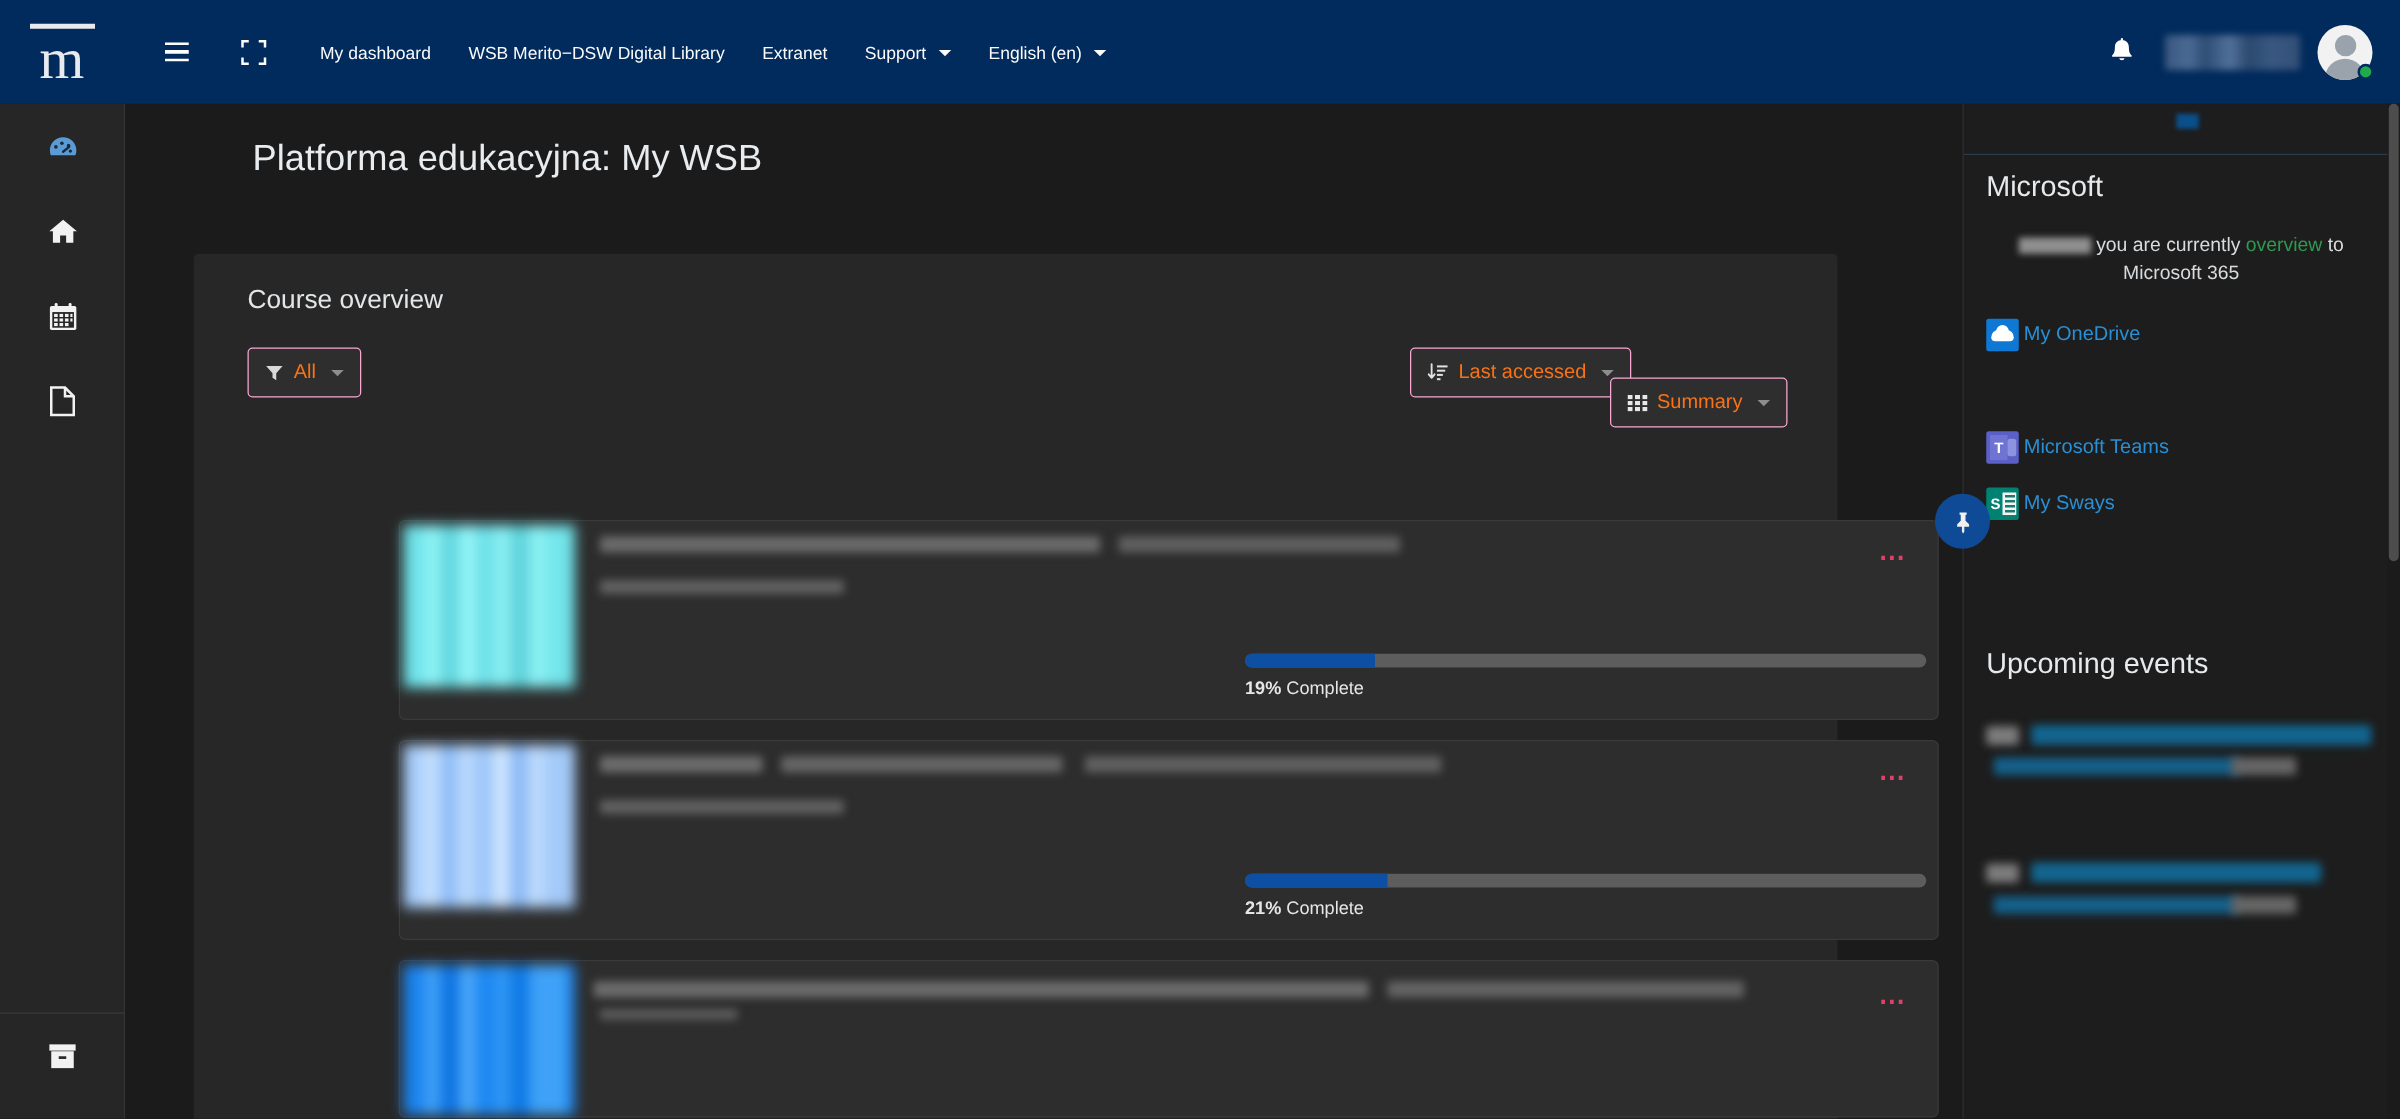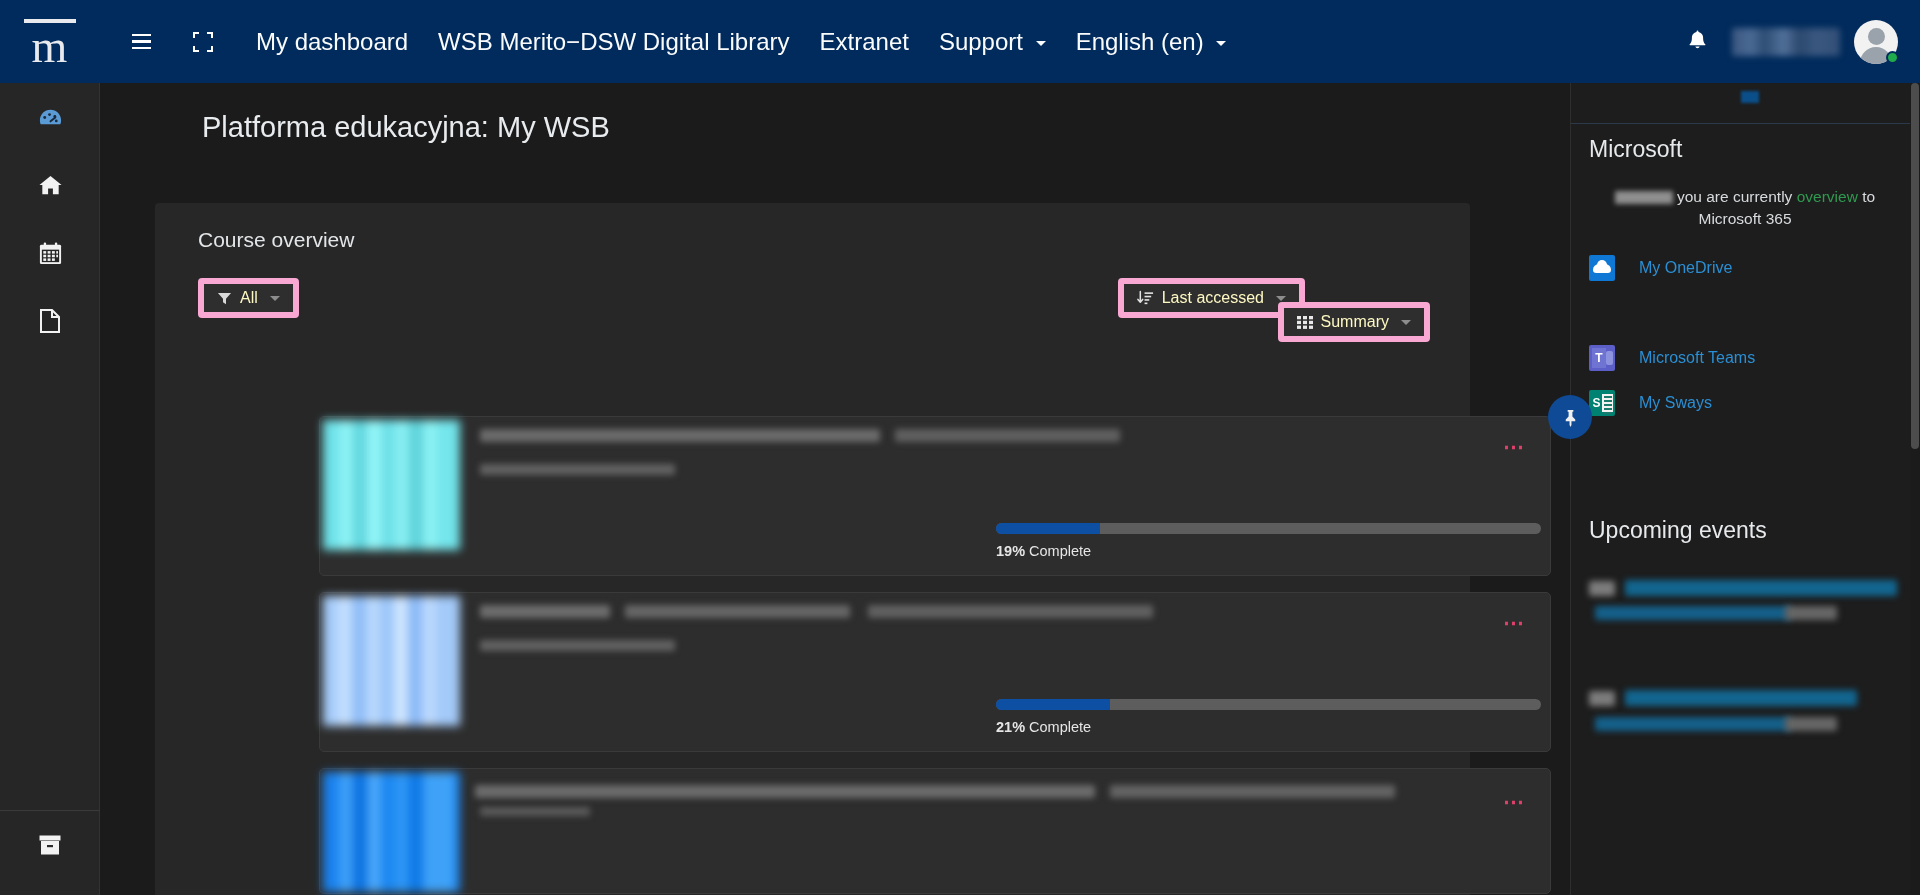--- a/index.html
+++ b/index.html
@@ -33,21 +33,21 @@
   .nav-icon-btn {
     width: 46px; height: 46px;
     display: flex; align-items: center; justify-content: center;
     color: #ffffff; cursor: pointer; background: none; border: none;
   }
   #hamburger-btn { margin-left: 18px; }
   .burger-lines { display: flex; flex-direction: column; gap: 4px; }
   .burger-lines i { display: block; width: 19px; height: 2.4px; background: #fff; }
   #fullscreen-btn { margin-left: 16px; }
   .nav-link {
-    color: #fafbfc; font-size: 24px; text-decoration: none;
+    color: #fafbfc; font-size: 14px; text-decoration: none;
     padding: 6px 0; margin-left: 30px; white-space: nowrap; cursor: pointer;
   }
   .nav-link:first-of-type { margin-left: 30px; }
   .caret {
     display: inline-block; width: 0; height: 0; margin-left: 6px;
     border-left: 5px solid transparent; border-right: 5px solid transparent;
     border-top: 5.5px solid #fafbfc; vertical-align: middle;
   }
   #nav-right {
     margin-left: auto; display: flex; align-items: center;
@@ -112,22 +112,22 @@
     background: #272727; border-radius: 4px;
   }
   #course-overview-title {
     position: absolute; left: 43px; top: 25px;
     font-size: 21px; color: #e3e6e8; font-weight: 400;
   }
   #overview-controls {
     position: absolute; left: 43px; top: 75px; right: 40px; height: 40px;
   }
   .ctl-btn {
-    height: 40px; border-radius: 4px; border: 6px solid #f9a8d4;
-    background: #2e2e2e; color: #fef9c3; font-size: 16px;
+    height: 40px; border-radius: 4px; border: 1px solid #f9a8d4;
+    background: #2e2e2e; color: #f97316; font-size: 16px;
     display: inline-flex; align-items: center; gap: 8px;
     padding: 0 13px; cursor: pointer; vertical-align: top;
   }
   #filter-btn { position: absolute; left: 0; top: 0; }
   #sort-btn { position: absolute; right: 125px; top: 0; }
   #display-btn { position: absolute; right: 0; top: 0; margin-top: 24px; }
   .ctl-caret {
     width: 0; height: 0; margin-left: 4px;
     border-left: 5px solid transparent; border-right: 5px solid transparent;
     border-top: 5.5px solid #8d8d8d;
@@ -182,21 +182,21 @@
     text-align: center; font-size: 15.5px; color: #d8dbde; line-height: 22px;
   }
   #ms-user-blur {
     display: inline-block; width: 58px; height: 13px;
     background: #8f8f8f; filter: blur(2.6px); vertical-align: middle;
     margin-right: 4px; border-radius:1px;
   }
   .ms-connected { color: #2f9a4f; }
   .ms-link-row {
     position: absolute; left: 18px; width: 320px;
-    display: flex; align-items: flex-start; gap: 24px; cursor: pointer; text-align: center;
+    display: flex; align-items: flex-start; gap: 4px; cursor: pointer; text-align: center;
   }
   .ms-tile { width: 26px; height: 26px; flex: 0 0 26px; position: relative; border-radius: 2px; }
   .ms-label { color: #2a8fd4; font-size: 16px; line-height: 26px; }
   .ms-label.two-line { line-height: 22px; margin-top: 2px; }
 
   
   #tile-onedrive { background: #0f78d4; }
   #tile-onedrive .cloud {
     position:absolute; left:4px; top:9px; width:18px; height:9px;
     background:#fff; border-radius: 9px 9px 5px 5px;

